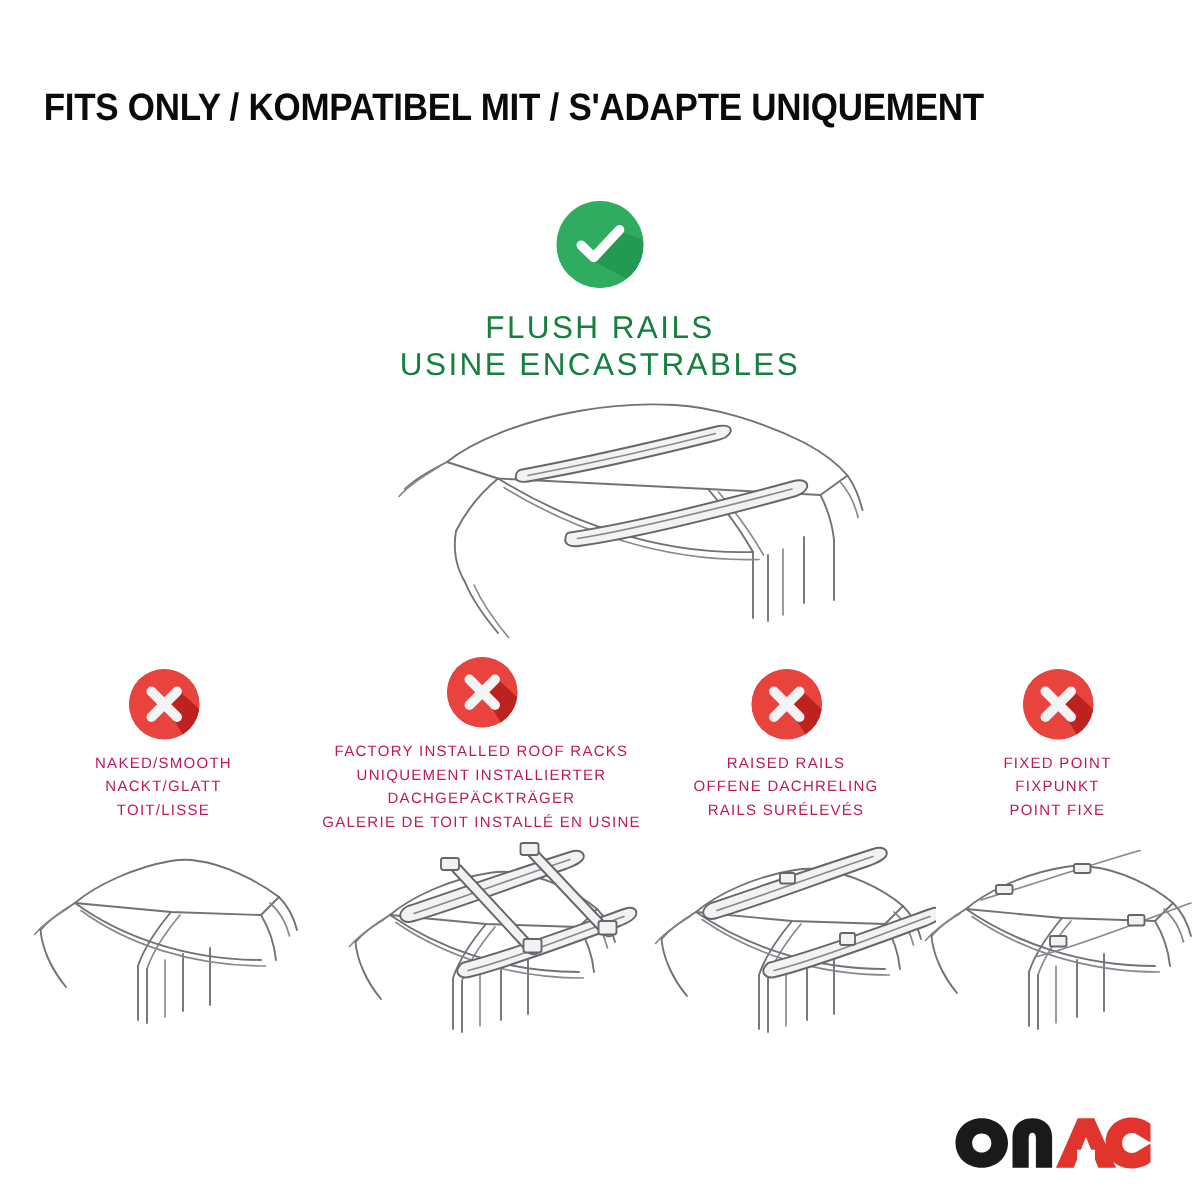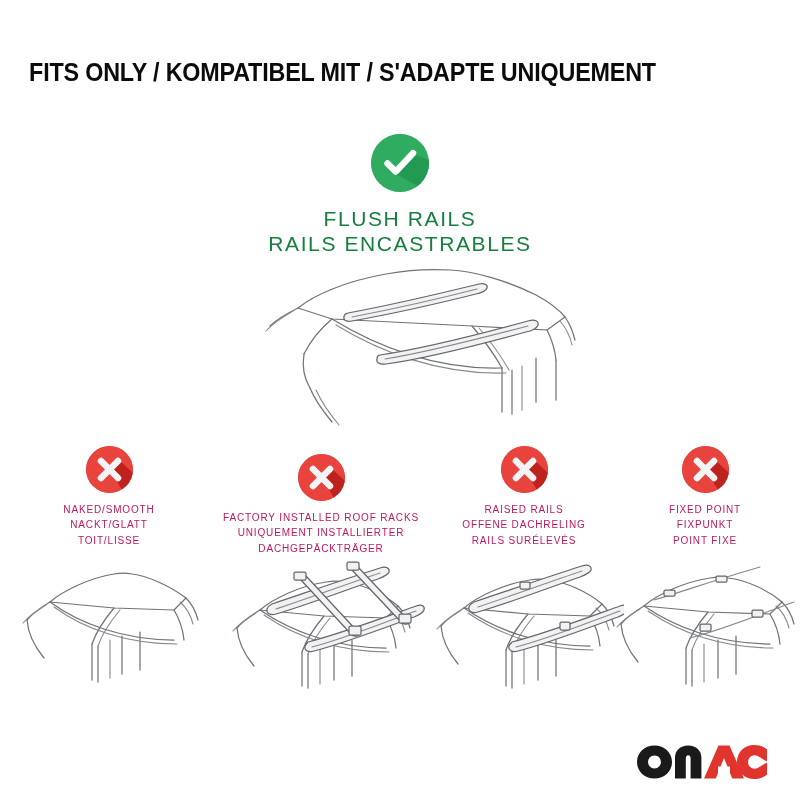--- a/index.html
+++ b/index.html
@@ -89,21 +89,21 @@
     <div class="check-badge">
       <svg width="58" height="58" viewBox="0 0 58 58" aria-hidden="true">
         <circle cx="29" cy="29" r="29" fill="#2fac60"></circle>
         <path d="M24.5 40 L58 58 L58 26 L42 20 Z" fill="#239a52"></path>
         <path d="M16.5 29.5 L24.8 37.6 L42.0 19.2" fill="none" stroke="#ffffff" stroke-width="6.4" stroke-linecap="round" stroke-linejoin="round"></path>
       </svg>
     </div>
 
     <div class="good-labels">
       <div>FLUSH RAILS</div>
-      <div>RAILS ENCASTRABLES</div>
+      <div>USINE ENCASTRABLES</div>
     </div>
   </div>
 
   <div class="good-art">
     <svg width="350" height="180" viewBox="0 0 350 180" aria-hidden="true">
 
       <path class="lnf" d="M214 8 C238 9 272 19 300 33 C315 41 324 49 329 55
                            L311 68 L236 64 L96 57 L62 46
                            C78 33 110 19 150 12 C172 8 196 7 214 8 Z"></path>
 
@@ -193,20 +193,21 @@
           <g stroke="#f4f4f4" stroke-width="6.6" stroke-linecap="round">
             <line x1="15" y1="15" x2="32" y2="32"></line>
             <line x1="32" y1="15" x2="15" y2="32"></line>
           </g>
         </svg>
       </div>
       <div class="bad-labels">
         <div>FACTORY INSTALLED ROOF RACKS</div>
         <div>UNIQUEMENT INSTALLIERTER</div>
         <div>DACHGEPÄCKTRÄGER</div>
+        <div>GALERIE DE TOIT INSTALLÉ EN USINE</div>
       </div>
       <div class="bad-art" style="margin-top:0px;">
         <svg width="210" height="140" viewBox="0 0 210 140" aria-hidden="true">
           <path class="lnf" d="M128 26 C146 28 168 38 182 50 L170 62 L108 60 L44 54
                                C58 42 84 30 110 26 C116 25 123 25 128 26 Z"></path>
           <path class="ln" d="M44 54 C34 60 26 66 21 72"></path>
           <path class="ln2" d="M40 57 C30 63 22 69 17 75"></path>
           <path class="ln" d="M108 60 C98 72 90 84 86 96"></path>
           <path class="ln2" d="M114 62 C104 74 96 86 92 98"></path>
           <path class="ln" d="M86 96 L86 130"></path>

